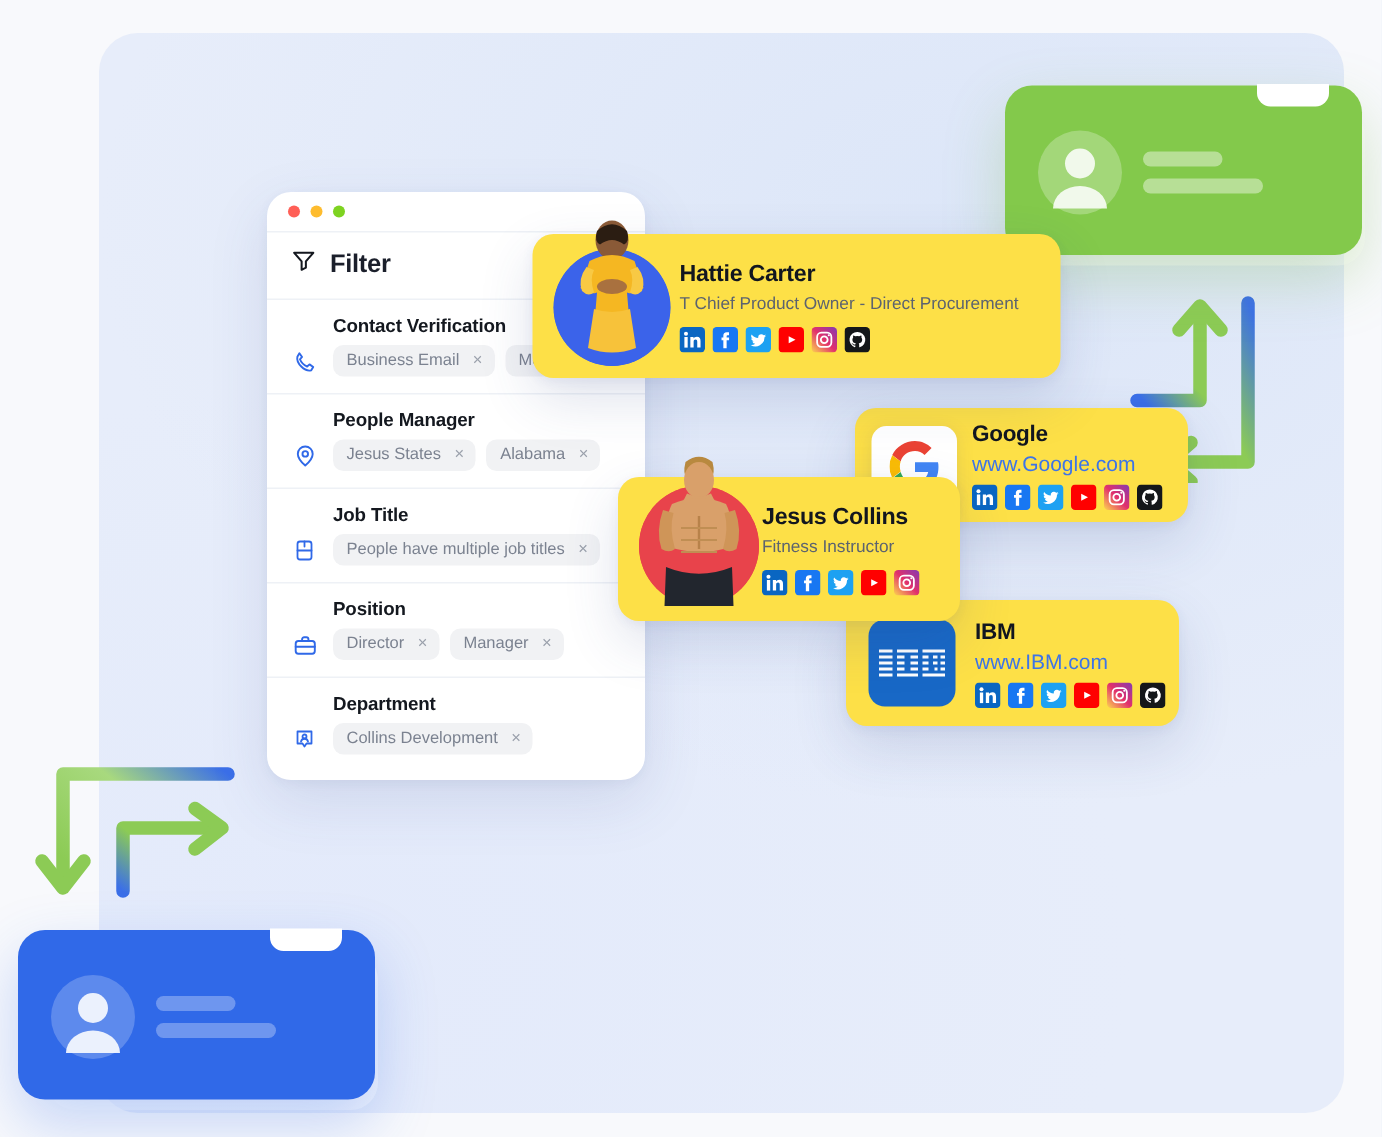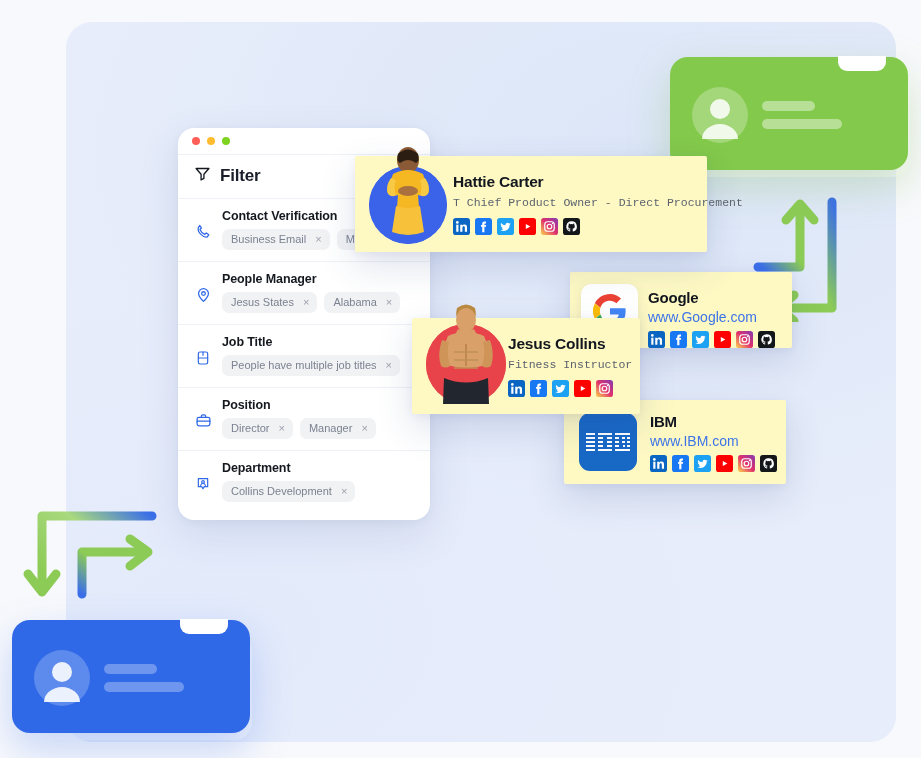--- a/index.html
+++ b/index.html
@@ -42,59 +42,59 @@
   .filter-head {
     display: flex; align-items: center; gap: 9px;
     padding: 10px 0 12px 16px;
     border-top: 1px solid #eef1f6;
     border-bottom: 1px solid #eef1f6;
   }
   .filter-head .ttl { font-size: 17px; font-weight: bold; color: #1b1f2b; letter-spacing: -.2px; }
 
   .frow {
     padding: 10px 12px 11px 16px;
-    display: flex; gap: 10px; align-items: center;
+    display: flex; gap: 10px; align-items: flex-end;
     border-bottom: 1px solid #eef1f6;
   }
   .frow:last-child { border-bottom: none; }
   .frow .ico { flex: 0 0 18px; width: 18px; height: 20px; display: flex; align-items: center; justify-content: center; margin-top: 4px; }
   .frow .body { flex: 1 1 auto; min-width: 0; }
   .frow .lab { font-size: 12.5px; font-weight: bold; color: #14181f; letter-spacing: -.1px; margin-bottom: 6px; }
   .chips { display: flex; flex-wrap: nowrap; gap: 7px; }
   .chip {
     display: inline-flex; align-items: center; gap: 9px;
     background: #f1f2f4; border-radius: 7px;
     padding: 4px 8px 5px 9px;
     font-size: 11px; color: #7b8290; white-space: nowrap;
   }
   .chip .x { font-size: 11px; color: #9aa0ab; line-height: 1; }
 
   
   .card {
-    position: absolute; background: #fef9c3; border-radius: 2px;
+    position: absolute; background: #fde047; border-radius: 14px;
     box-shadow: 0 14px 36px rgba(55,75,135,.16), 0 2px 8px rgba(55,75,135,.07);
   }
   .socials { display: flex; gap: 5px; align-items: center; }
   .s-ico { width: 17px; height: 17px; border-radius: 3.5px; display: block; }
 
   
   #card-hattie { left: 355px; top: 156px; width: 352px; height: 96px; }
   #card-hattie .inner { display: flex; align-items: center; height: 100%; padding-left: 98px; }
   .ava-wrap { position: absolute; left: 14px; bottom: 8px; width: 78px; height: 78px; }
   .ava-circle { position: absolute; inset: 0; border-radius: 50%; overflow: visible; }
   .pname { font-size: 15.5px; font-weight: bold; color: #12161f; letter-spacing: -.2px; }
-  .ptitle { font-size: 11.5px; color: #5c636f; margin: 5px 0 9px; white-space: nowrap; font-family: Liberation Mono, monospace; }
+  .ptitle { font-size: 11.5px; color: #5c636f; margin: 5px 0 9px; white-space: nowrap; }
 
   
   #card-jesus { left: 412px; top: 318px; width: 228px; height: 96px; }
   #card-jesus .inner { display: flex; align-items: center; height: 100%; padding-left: 96px; }
 
   
   #card-google { left: 570px; top: 272px; width: 222px; height: 76px; }
-  #card-google .inner { display: flex; align-items: flex-end; height: 100%; padding-left: 78px; }
+  #card-google .inner { display: flex; align-items: center; height: 100%; padding-left: 78px; }
   .logo-tile {
     position: absolute; left: 11px; top: 12px;
     width: 57px; height: 53px; border-radius: 10px; background: #fff;
     box-shadow: 0 3px 12px rgba(60,80,140,.13);
     display: flex; align-items: center; justify-content: center;
   }
   .cname { font-size: 15px; font-weight: bold; color: #12161f; letter-spacing: -.2px; }
   .curl { font-size: 14px; color: #3d74e8; margin: 3px 0 6px; }
 
   

